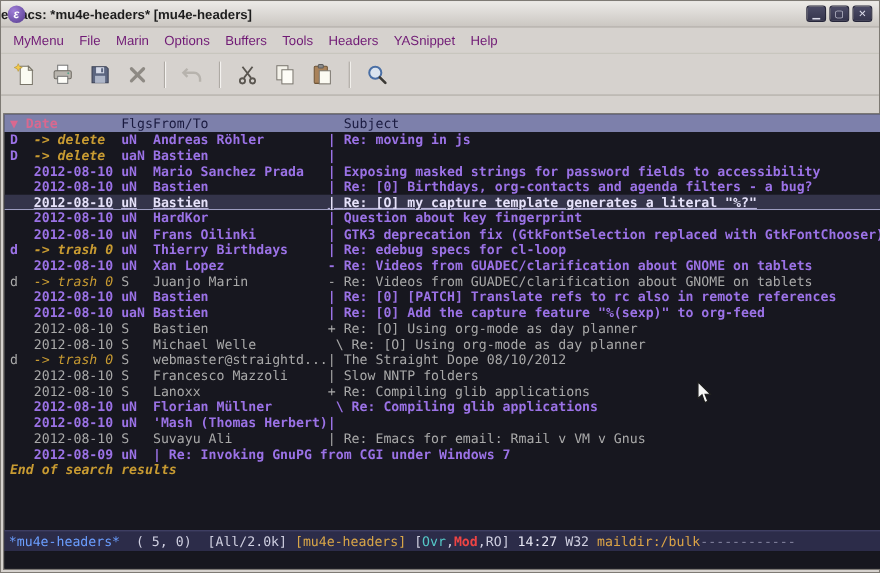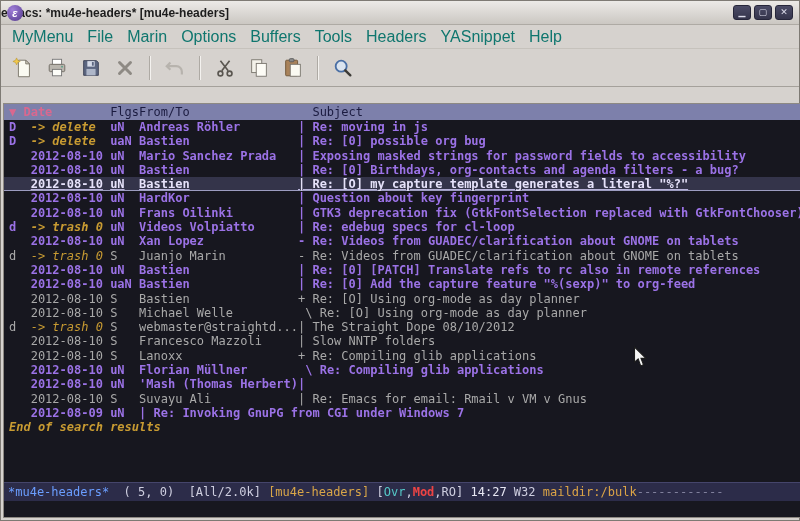--- a/index.html
+++ b/index.html
@@ -6,21 +6,21 @@
   html,body{width:800px;height:521px;overflow:hidden;background:#444;font-family:"Liberation Sans",sans-serif}
   .window{position:relative;width:800px;height:521px;display:flex;flex-direction:column;border:1px solid #7e7a74;background:var(--chrome)}
   
   .titlebar{height:24px;flex:0 0 24px;display:flex;align-items:center;gap:6px;padding:0 6px;background:linear-gradient(#eceae7,#cbc7c2);border-bottom:1px solid #aeaaa4;position:relative}
   .app-icon{width:16px;height:16px;border-radius:50%;background:radial-gradient(circle at 35% 30%,#a07fd8,#53398c);color:#fff;font-size:11px;font-weight:bold;font-style:italic;display:flex;align-items:center;justify-content:center;z-index:1}
   .title{position:absolute;left:0;right:0;text-align:left;font-size:12px;font-weight:bold;color:#1d1d1d}
   .controls{margin-left:auto;display:flex;gap:3px;z-index:1}
   .wbtn{width:18px;height:15px;background:linear-gradient(#4b4b66,#35354c);border:1px solid #26263a;border-radius:3px;color:#dcdcea;font-size:9px;line-height:13px;text-align:center;cursor:default}
   
   .menubar{height:24px;flex:0 0 24px;display:flex;align-items:center;padding:0 4px;background:var(--chrome);border-bottom:1px solid #c6c2bc}
-  .menu-item{padding:3px 7px;font-size:16px;color:#0f766e}
+  .menu-item{padding:3px 7px;font-size:12px;color:#701a75}
   
   .toolbar{height:38px;flex:0 0 38px;display:flex;align-items:center;padding:0 6px;gap:2px;background:var(--chrome);border-bottom:1px solid #a5a19b}
   .tbtn{width:32px;height:30px;display:flex;align-items:center;justify-content:center;border-radius:3px}
   .tbtn.disabled{opacity:.4}
   .ticon svg{display:block}
   .tsep{width:2px;height:24px;margin:0 6px;border-left:1px solid #aeaaa4;border-right:1px solid #f4f2ef}
   
   .frame{flex:1;min-height:0;background:var(--chrome);padding:16px 2px 2px;display:flex}
   .editor{flex:1;min-height:0;display:flex;flex-direction:column;background:var(--bg);border:1px solid #8d8983;font-family:"DejaVu Sans Mono",monospace;font-size:12px}
   
@@ -165,27 +165,27 @@
           </svg>
         </span>
       </div>
     </div>
 
   <div class="frame">
     <div class="editor">
       <div class="header-line" id="headerline"><span class="hcol h-date sort">▼ Date</span><span class="hcol h-flags">Flgs</span><span class="hcol h-from">From/To</span><span class="hcol h-thread"></span><span class="hcol h-subject">Subject</span></div>
       <div class="rows" id="rows">
           <div class="mrow unread"><span class="col c-mark">D</span><span class="col c-date action">-&gt; delete</span><span class="col c-flags">uN</span><span class="col c-from">Andreas Röhler</span><span class="col c-thread">| </span><span class="col c-subject">Re: moving in js</span></div>
-          <div class="mrow unread"><span class="col c-mark">D</span><span class="col c-date action">-&gt; delete</span><span class="col c-flags">uaN</span><span class="col c-from">Bastien</span><span class="col c-thread">| </span><span class="col c-subject">Re: [0] possible org bug</span></div>
+          <div class="mrow unread"><span class="col c-mark">D</span><span class="col c-date action">-&gt; delete</span><span class="col c-flags">uaN</span><span class="col c-from">Bastien</span><span class="col c-thread">| </span></div>
           <div class="mrow unread"><span class="col c-mark"></span><span class="col c-date">2012-08-10</span><span class="col c-flags">uN</span><span class="col c-from">Mario Sanchez Prada</span><span class="col c-thread">| </span><span class="col c-subject">Exposing masked strings for password fields to accessibility</span></div>
           <div class="mrow unread"><span class="col c-mark"></span><span class="col c-date">2012-08-10</span><span class="col c-flags">uN</span><span class="col c-from">Bastien</span><span class="col c-thread">| </span><span class="col c-subject">Re: [0] Birthdays, org-contacts and agenda filters - a bug?</span></div>
           <div class="mrow unread selected"><span class="col c-mark"></span><span class="col c-date">2012-08-10</span><span class="col c-flags">uN</span><span class="col c-from">Bastien</span><span class="col c-thread">| </span><span class="col c-subject">Re: [O] my capture template generates a literal "%?"</span></div>
           <div class="mrow unread"><span class="col c-mark"></span><span class="col c-date">2012-08-10</span><span class="col c-flags">uN</span><span class="col c-from">HardKor</span><span class="col c-thread">| </span><span class="col c-subject">Question about key fingerprint</span></div>
           <div class="mrow unread"><span class="col c-mark"></span><span class="col c-date">2012-08-10</span><span class="col c-flags">uN</span><span class="col c-from">Frans Oilinki</span><span class="col c-thread">| </span><span class="col c-subject">GTK3 deprecation fix (GtkFontSelection replaced with GtkFontChooser)</span></div>
-          <div class="mrow unread"><span class="col c-mark">d</span><span class="col c-date action">-&gt; trash 0</span><span class="col c-flags">uN</span><span class="col c-from">Videos Volpiatto</span><span class="col c-thread">| </span><span class="col c-subject">Re: edebug specs for cl-loop</span></div>
+          <div class="mrow unread"><span class="col c-mark">d</span><span class="col c-date action">-&gt; trash 0</span><span class="col c-flags">uN</span><span class="col c-from">Thierry Birthdays</span><span class="col c-thread">| </span><span class="col c-subject">Re: edebug specs for cl-loop</span></div>
           <div class="mrow unread"><span class="col c-mark"></span><span class="col c-date">2012-08-10</span><span class="col c-flags">uN</span><span class="col c-from">Xan Lopez</span><span class="col c-thread">- </span><span class="col c-subject">Re: Videos from GUADEC/clarification about GNOME on tablets</span></div>
           <div class="mrow seen"><span class="col c-mark">d</span><span class="col c-date action">-&gt; trash 0</span><span class="col c-flags">S</span><span class="col c-from">Juanjo Marin</span><span class="col c-thread">- </span><span class="col c-subject">Re: Videos from GUADEC/clarification about GNOME on tablets</span></div>
           <div class="mrow unread"><span class="col c-mark"></span><span class="col c-date">2012-08-10</span><span class="col c-flags">uN</span><span class="col c-from">Bastien</span><span class="col c-thread">| </span><span class="col c-subject">Re: [0] [PATCH] Translate refs to rc also in remote references</span></div>
           <div class="mrow unread"><span class="col c-mark"></span><span class="col c-date">2012-08-10</span><span class="col c-flags">uaN</span><span class="col c-from">Bastien</span><span class="col c-thread">| </span><span class="col c-subject">Re: [0] Add the capture feature "%(sexp)" to org-feed</span></div>
           <div class="mrow seen"><span class="col c-mark"></span><span class="col c-date">2012-08-10</span><span class="col c-flags">S</span><span class="col c-from">Bastien</span><span class="col c-thread">+ </span><span class="col c-subject">Re: [O] Using org-mode as day planner</span></div>
           <div class="mrow seen"><span class="col c-mark"></span><span class="col c-date">2012-08-10</span><span class="col c-flags">S</span><span class="col c-from">Michael Welle</span><span class="col c-thread"> \ </span><span class="col c-subject">Re: [O] Using org-mode as day planner</span></div>
           <div class="mrow seen"><span class="col c-mark">d</span><span class="col c-date action">-&gt; trash 0</span><span class="col c-flags">S</span><span class="col c-from">webmaster@straightd...</span><span class="col c-thread">| </span><span class="col c-subject">The Straight Dope 08/10/2012</span></div>
           <div class="mrow seen"><span class="col c-mark"></span><span class="col c-date">2012-08-10</span><span class="col c-flags">S</span><span class="col c-from">Francesco Mazzoli</span><span class="col c-thread">| </span><span class="col c-subject">Slow NNTP folders</span></div>
           <div class="mrow seen"><span class="col c-mark"></span><span class="col c-date">2012-08-10</span><span class="col c-flags">S</span><span class="col c-from">Lanoxx</span><span class="col c-thread">+ </span><span class="col c-subject">Re: Compiling glib applications</span></div>
           <div class="mrow unread"><span class="col c-mark"></span><span class="col c-date">2012-08-10</span><span class="col c-flags">uN</span><span class="col c-from">Florian Müllner</span><span class="col c-thread"> \ </span><span class="col c-subject">Re: Compiling glib applications</span></div>

